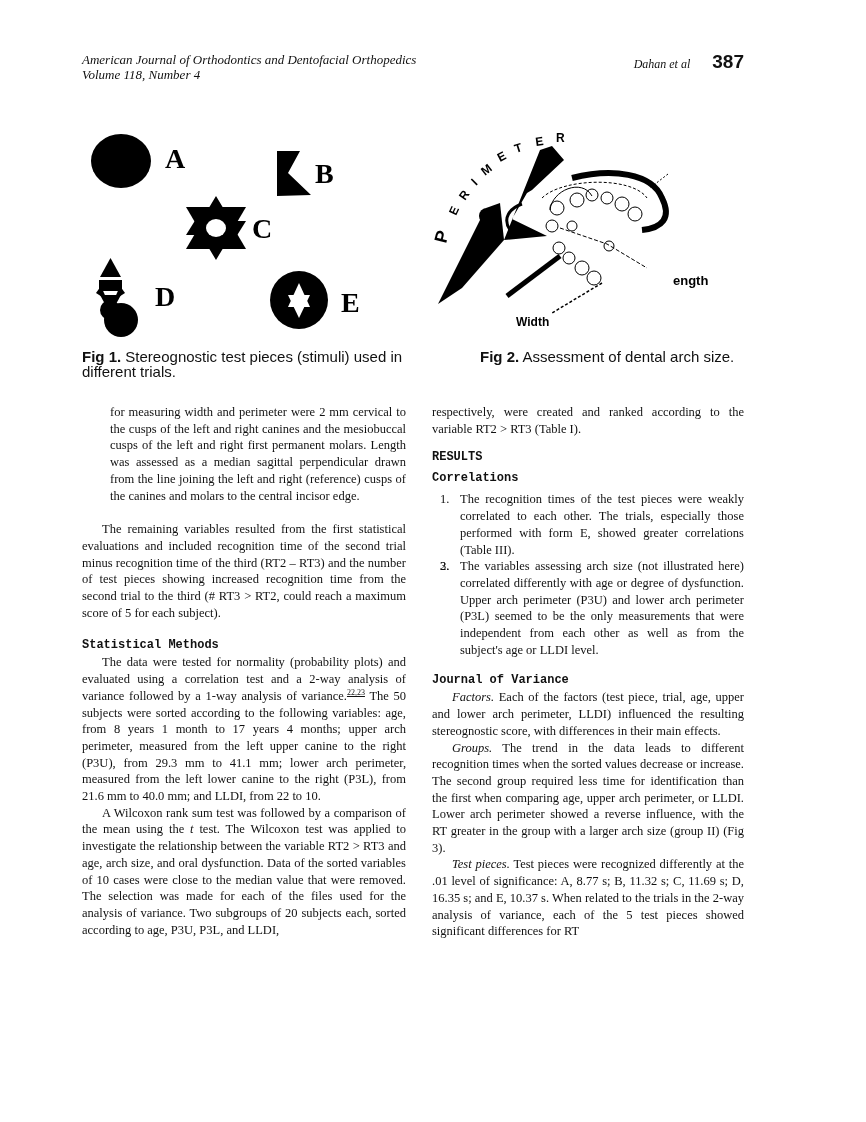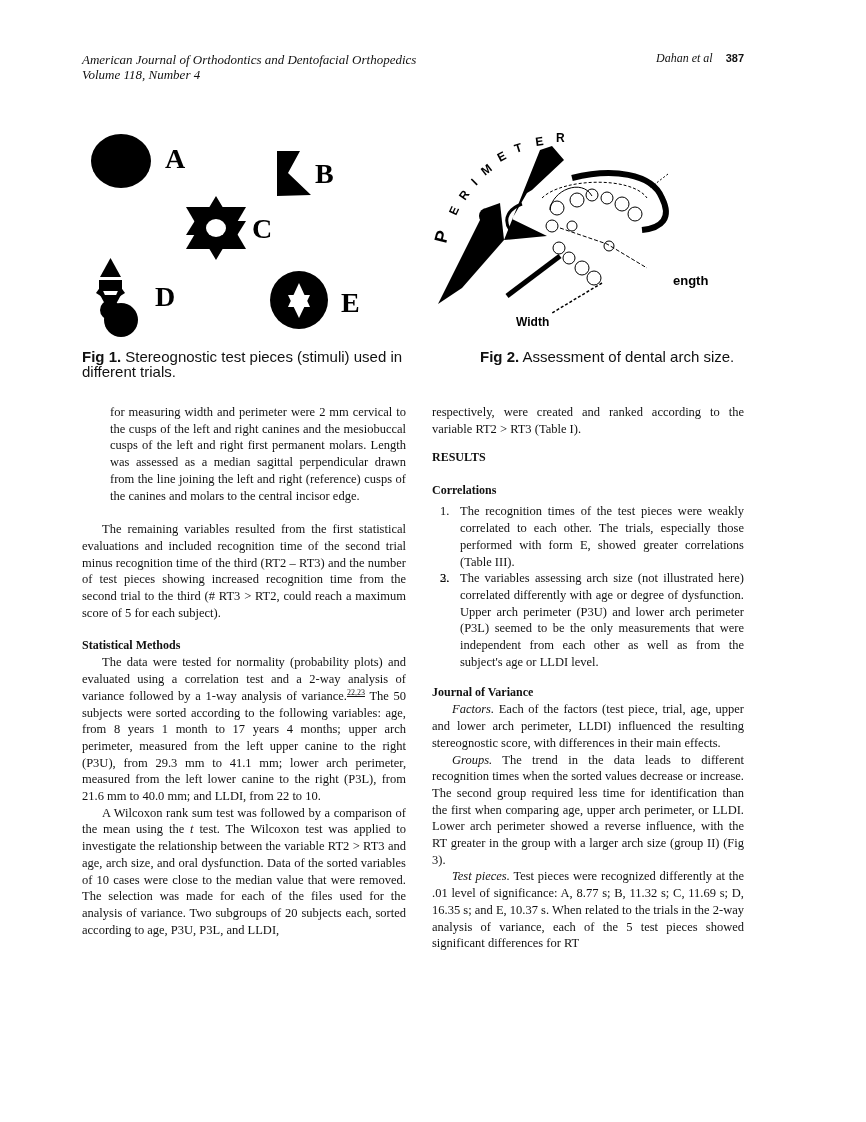--- a/index.html
+++ b/index.html
@@ -3,41 +3,41 @@
 <meta charset="utf-8">
 <style>
   html, body { margin: 0; padding: 0; background: #ffffff; }
   body { width: 866px; height: 1122px; position: relative; overflow: hidden; color: #111; }
   .serif { font-family: "Liberation Serif", "DejaVu Serif", serif; }
   .sans { font-family: "Liberation Sans", "DejaVu Sans", sans-serif; }
 
   .run-head-left { position: absolute; left: 82px; top: 52px; font-size: 13px; font-style: italic; line-height: 15px; }
   .run-head-right { position: absolute; right: 122px; top: 51px; font-size: 12px; }
   .run-head-right .auth { font-style: italic; }
-  .run-head-right .pg { font-weight: bold; margin-left: 10px; font-size: 11px; }
+  .run-head-right .pg { font-weight: bold; margin-left: 19px; font-size: 19px; }
 
   .fig1 { position: absolute; left: 80px; top: 118px; width: 320px; height: 220px; }
   .fig2 { position: absolute; left: 432px; top: 118px; width: 320px; height: 220px; }
 
   .cap { position: absolute; font-size: 15px; line-height: 15px; }
   .cap b { font-weight: bold; }
   .cap1 { left: 82px; top: 349px; width: 330px; }
   .cap2 { left: 480px; top: 349px; width: 300px; }
 
   .col { position: absolute; font-size: 12.5px; line-height: 16.7px; text-align: justify; }
   .col-left { left: 82px; top: 404px; width: 324px; }
   .col-right { left: 432px; top: 404px; width: 312px; }
 
   .indent-block { padding-left: 28px; }
   p { margin: 0; }
   .pi { text-indent: 20px; }
   .gap { height: 17px; }
-  .h-bold { font-family: Liberation Serif, serif; font-weight: bold; font-size: 12px; line-height: 17px; margin-top: 10px; }
+  .h-bold { font-family: Liberation Mono, monospace; font-weight: bold; font-size: 12px; line-height: 17px; margin-top: 10px; }
   .h-results { margin-top: 12px; }
-  .h-sub { margin-top: 16px; }
+  .h-sub { margin-top: 4px; }
   ol.nlist { margin: 4px 0 0 0; padding: 0; list-style: none; }
   ol.nlist li { position: relative; padding-left: 28px; }
   ol.nlist li .num { position: absolute; left: 8px; top: 0; }
   sup { font-size: 8px; vertical-align: top; line-height: 10px; text-decoration: underline; }
   i, .it { }
 </style>
 </head>
 <body>
 
 <div class="run-head-left serif">

